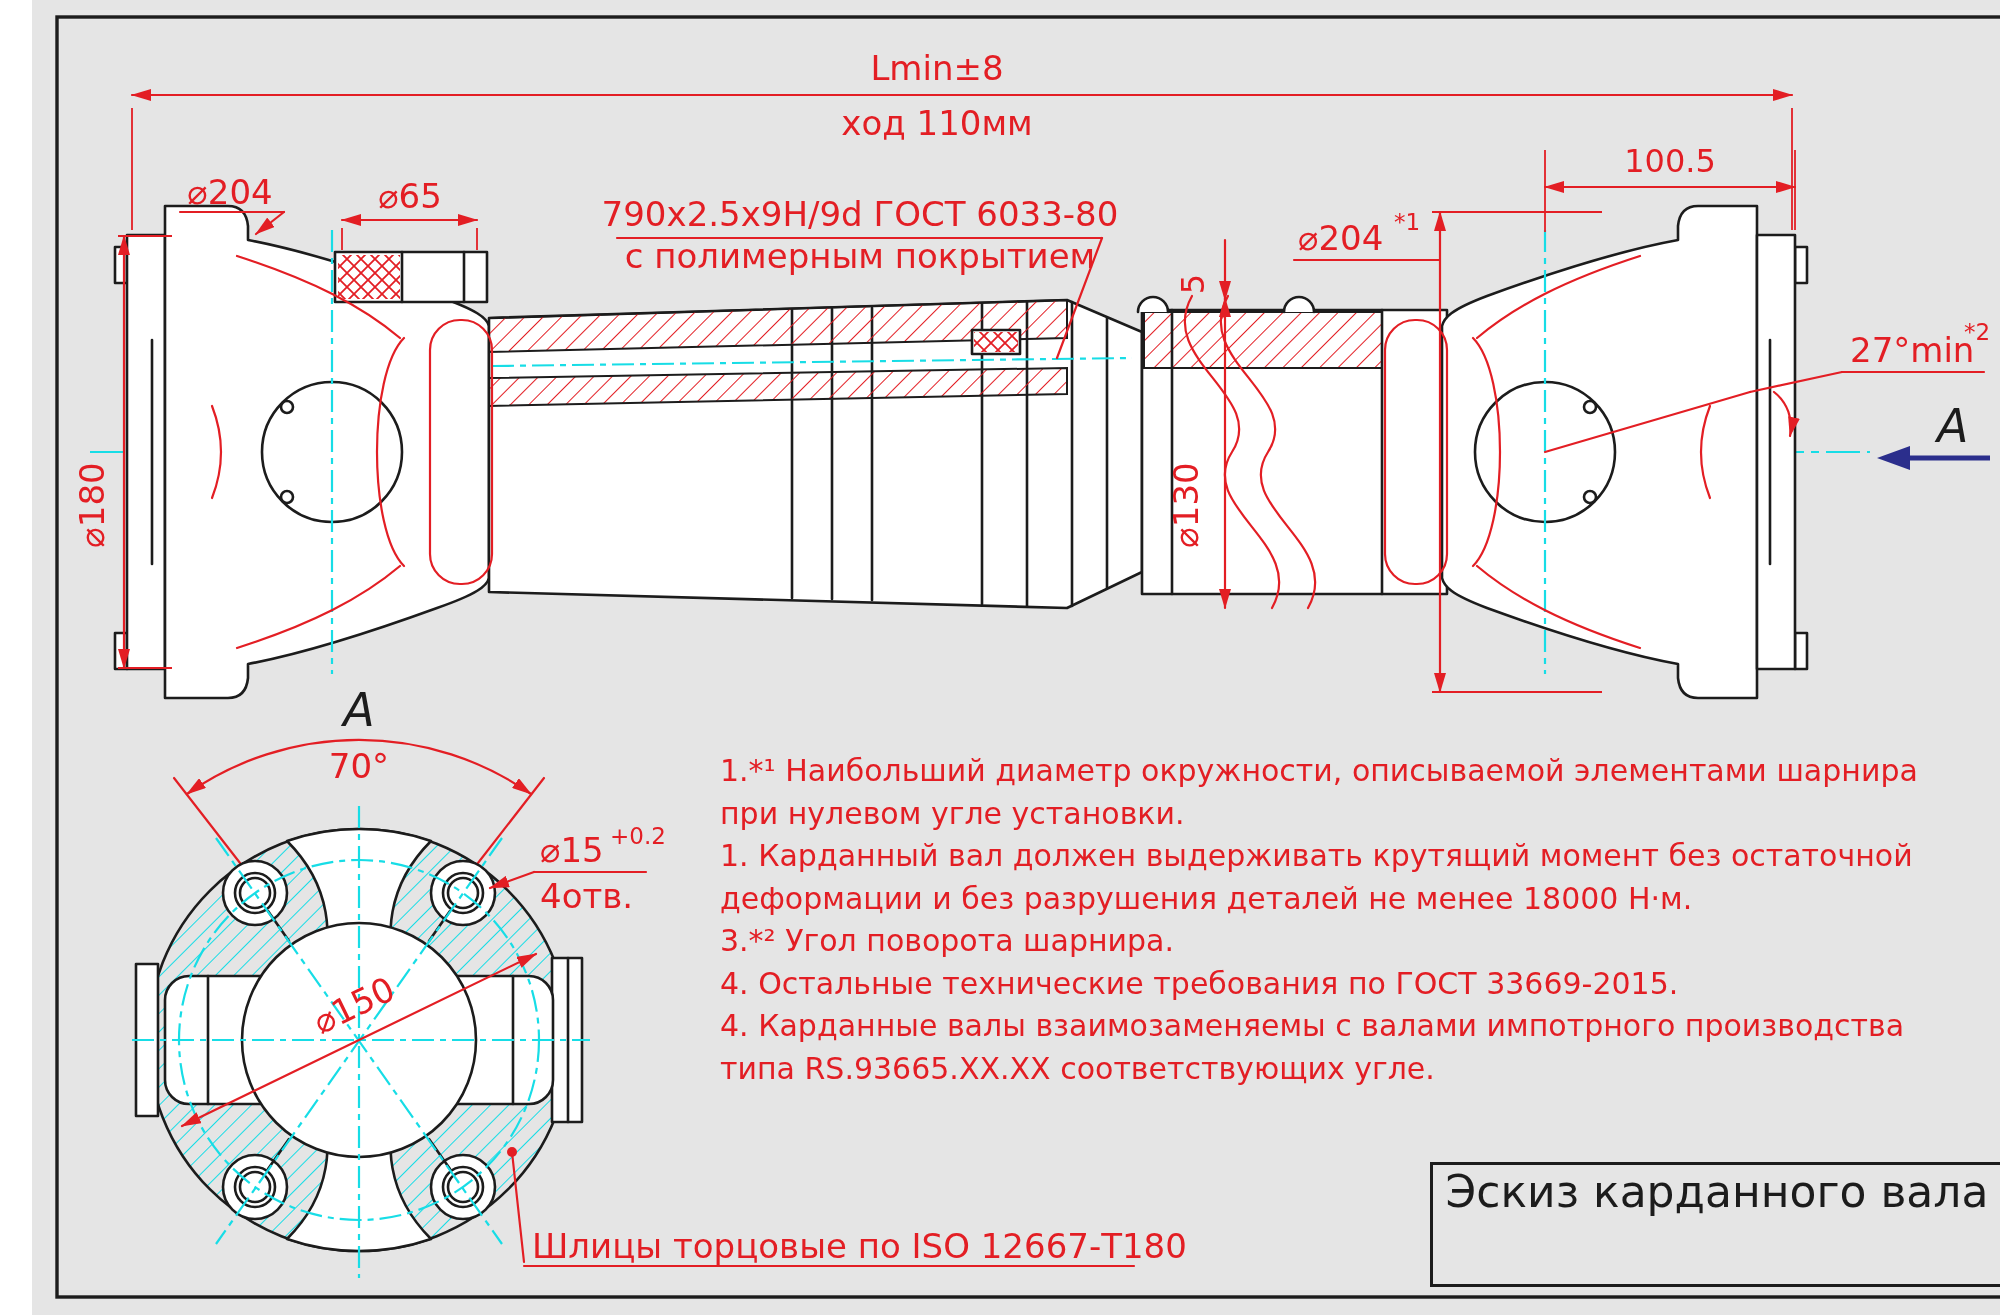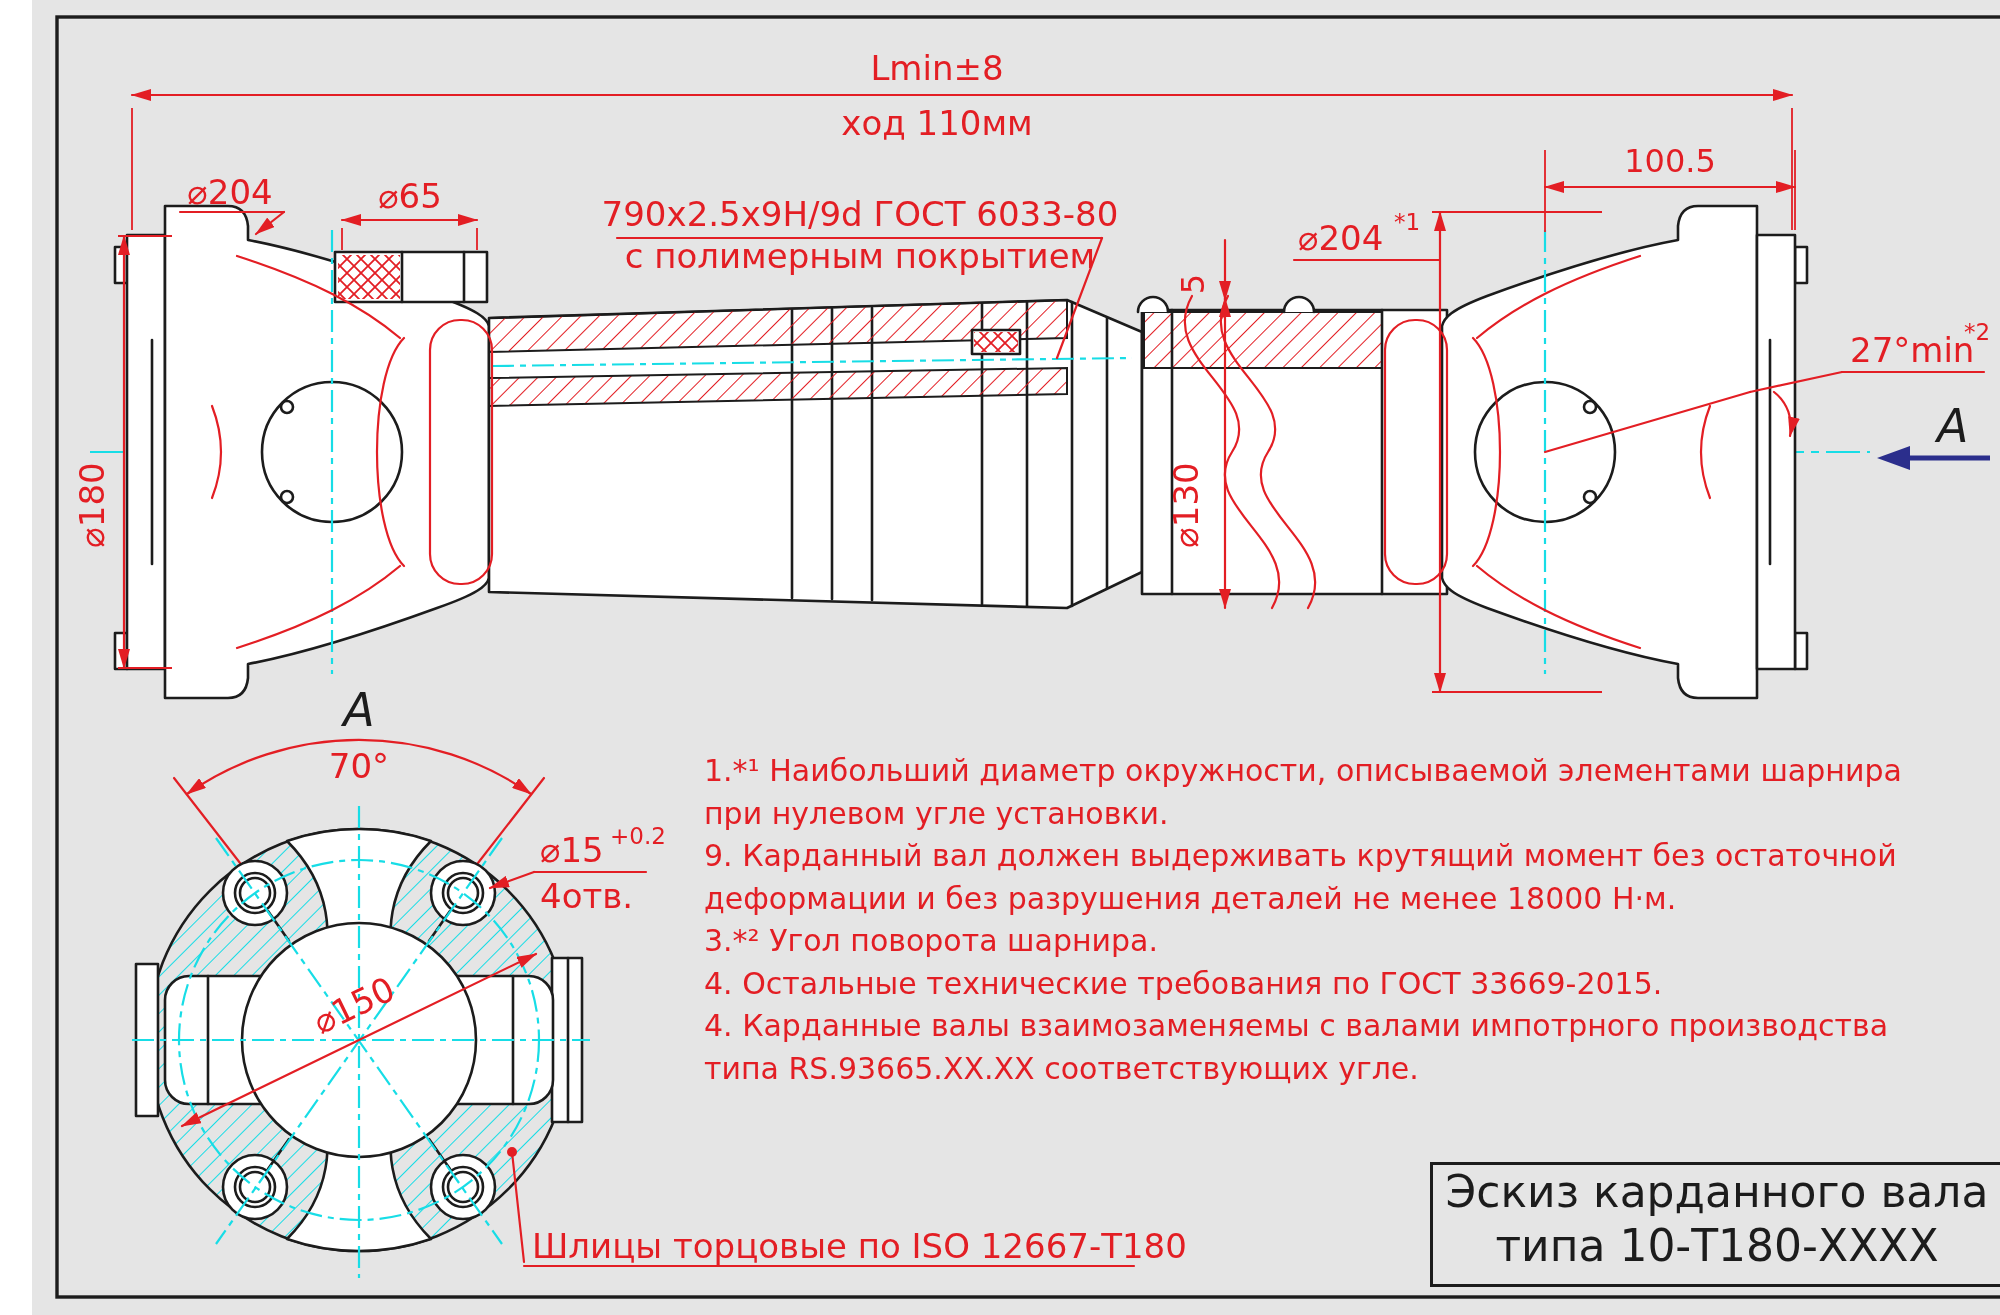--- a/index.html
+++ b/index.html
@@ -15,21 +15,21 @@
   .c  {stroke:#17dde6;stroke-width:2.2;fill:none;stroke-dasharray:34 7 8 7;}
   .c2 {stroke:#17dde6;stroke-width:2.2;fill:none;stroke-dasharray:22 6 6 6;}
   
   text{font-family:"DejaVu Sans",sans-serif;}
   .rt {fill:#e31e24;font-size:32px;}
   .rtb{fill:#e31e24;font-size:34px;}
   .rts{fill:#e31e24;font-size:23px;}
   .kt {fill:#1c1c1c;font-size:46px;font-style:italic;}
   .mid{text-anchor:middle;}
   
-  .notes{position:absolute;left:672px;top:750px;width:900px;color:#e31e24;
+  .notes{position:absolute;left:688px;top:750px;width:900px;color:#e31e24;
          font-size:30px;line-height:42.5px;white-space:nowrap;}
   
   .tblock{position:absolute;left:1398px;top:1162px;width:574px;height:125px;
           border:3px solid #1c1c1c;box-sizing:border-box;display:flex;flex-direction:column;
           justify-content:flex-start;align-items:center;color:#1c1c1c;font-size:44px;line-height:54px;}
 </style>
 </head>
 <body>
 
 <div class="sheet">
@@ -248,26 +248,25 @@
     <circle cx="480" cy="1152" r="5" fill="#e31e24"></circle>
     <line x1="480" y1="1152" x2="492" y2="1262" class="r"></line>
     <line x1="492" y1="1266" x2="1102" y2="1266" class="r"></line>
     <text x="500" y="1258" class="rtb">Шлицы торцовые по ISO 12667-Т180</text>
   </g>
 </svg>
 
 <div class="notes">
   <div>1.*¹ Наибольший диаметр окружности, описываемой элементами шарнира</div>
   <div>при нулевом угле установки.</div>
-  <div>9. Карданный вал должен выдерживать крутящий момент без остаточной</div>
+  <div>1. Карданный вал должен выдерживать крутящий момент без остаточной</div>
   <div>деформации и без разрушения деталей не менее 18000 Н·м.</div>
   <div>3.*² Угол поворота шарнира.</div>
   <div>4. Остальные технические требования по ГОСТ 33669-2015.</div>
   <div>4. Карданные валы взаимозаменяемы с валами импотрного производства</div>
   <div>типа RS.93665.XX.XX соответствующих угле.</div>
 </div>
 
 <div class="tblock">
   <div>Эскиз карданного вала</div>
-  <div>типа 10-Т180-ХХХХ</div>
 </div>
 
 </div>
 
 </body></html>

